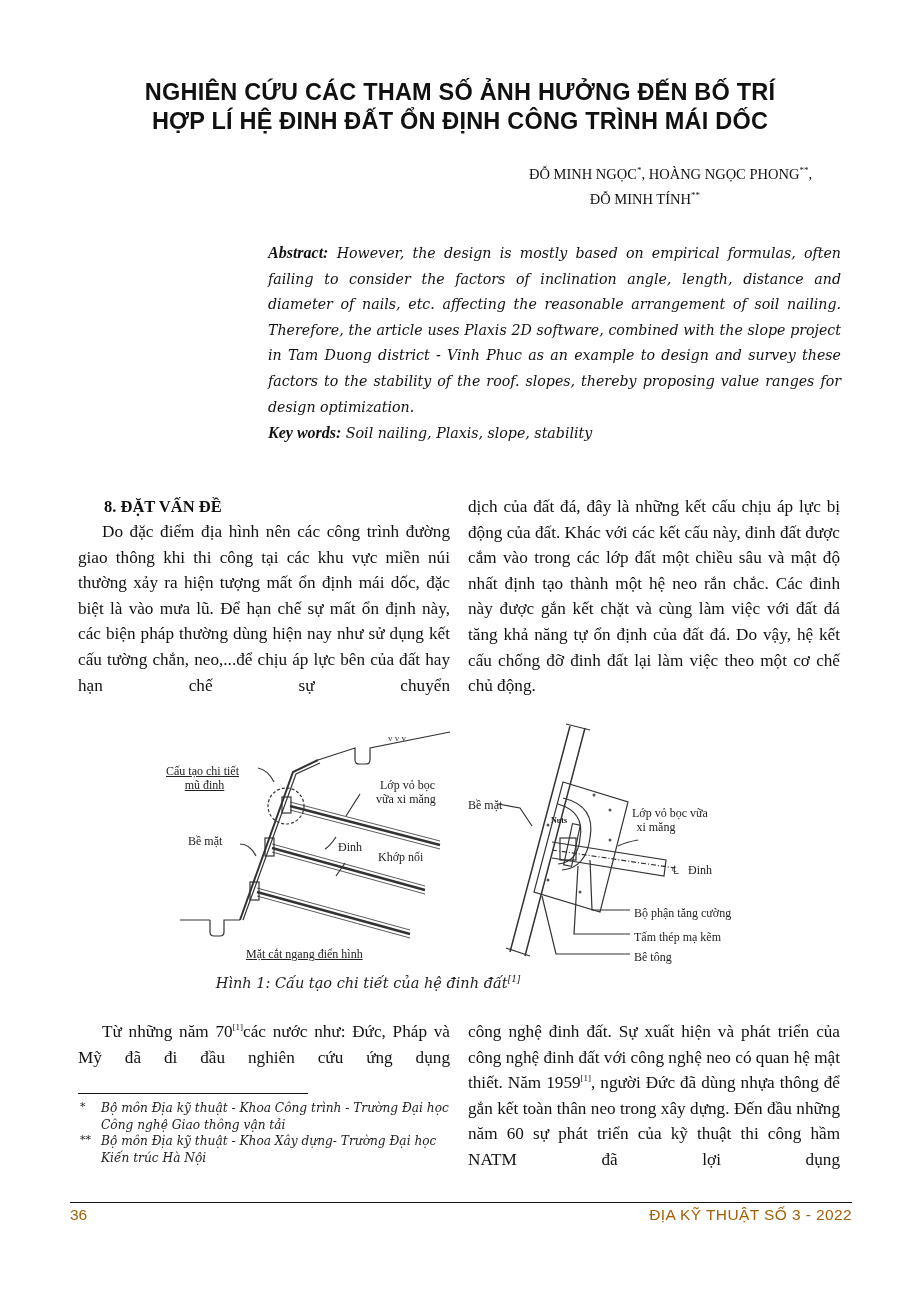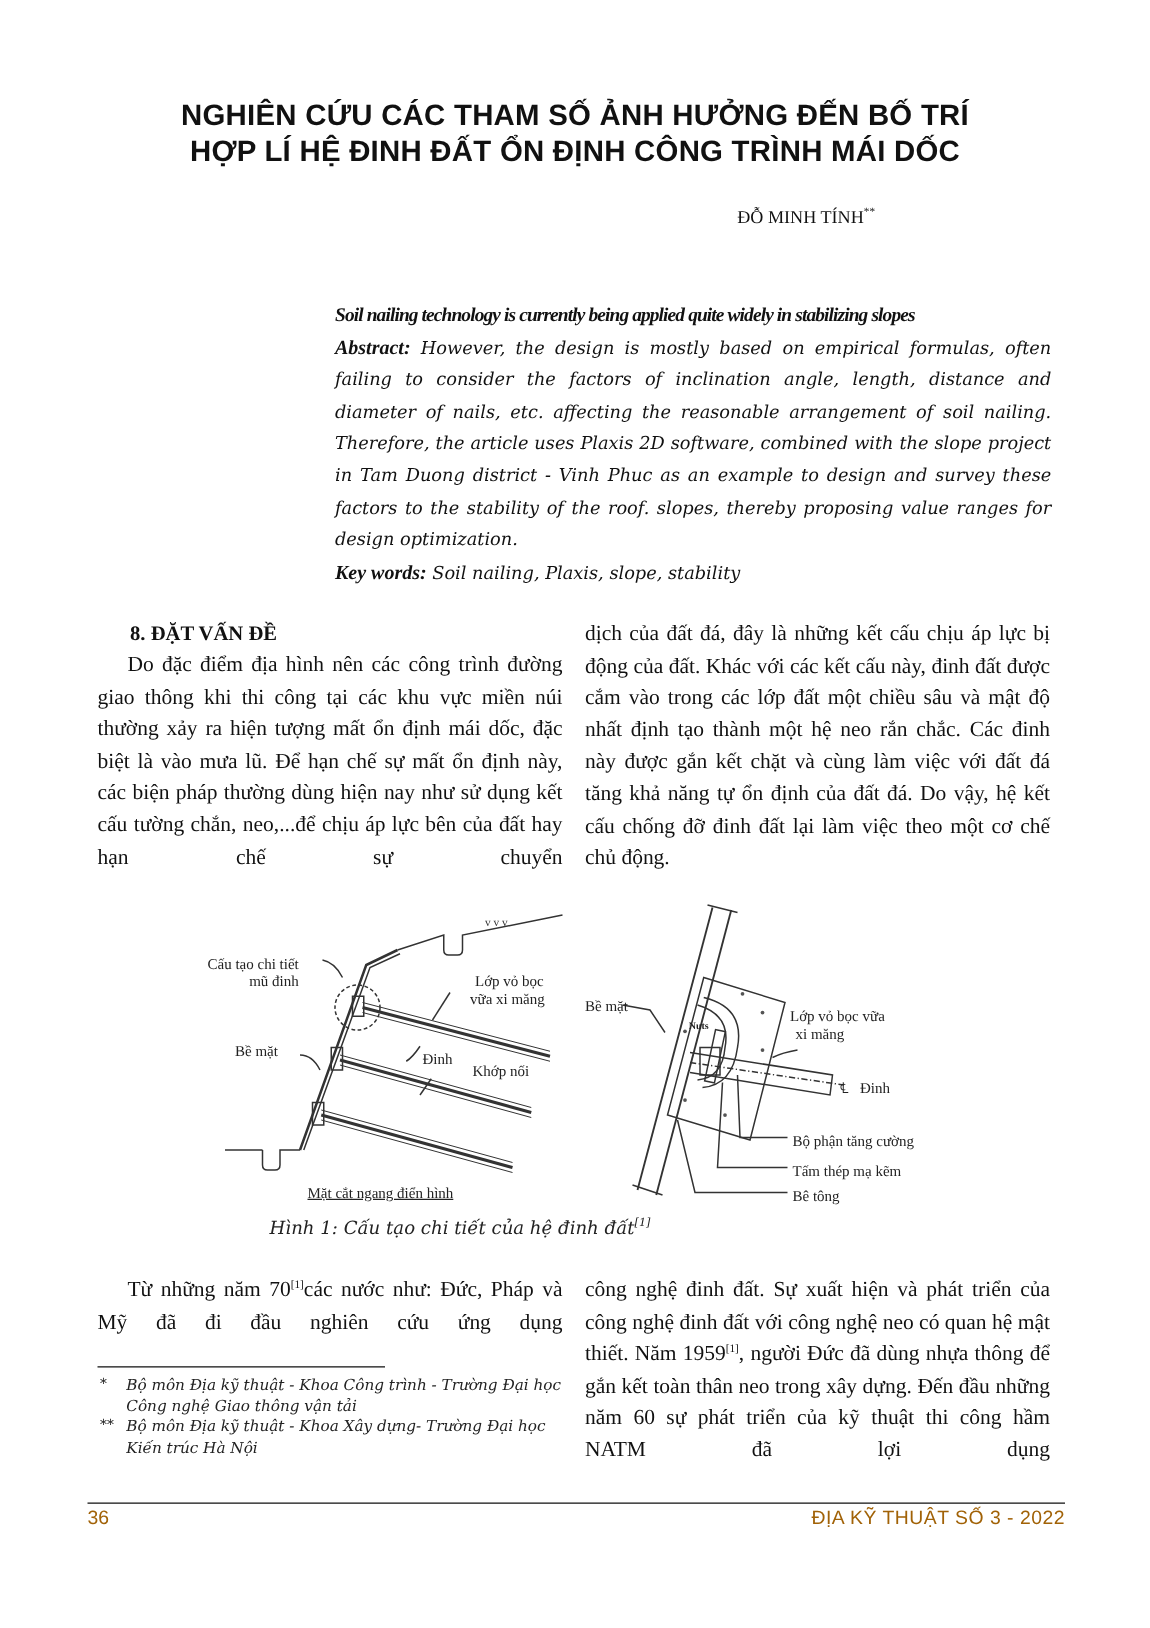--- a/index.html
+++ b/index.html
@@ -78,27 +78,29 @@
   </style>
 </head>
 <body>
 
 <div class="title">
   <div>NGHIÊN CỨU CÁC THAM SỐ ẢNH HƯỞNG ĐẾN BỐ TRÍ</div>
   <div>HỢP LÍ HỆ ĐINH ĐẤT ỔN ĐỊNH CÔNG TRÌNH MÁI DỐC</div>
 </div>
 
 <div class="authors">
+  <div class="l1">
+    <span>ĐỖ MINH NGỌC</span><sup>*</sup><span>, </span><span>HOÀNG NGỌC PHONG</span><sup>**</sup><span>,</span>
+  </div>
   <div class="l2">
     <span>ĐỖ MINH TÍNH</span><sup>**</sup>
   </div>
 </div>
 
 <div class="abstract">
-  <div class="lead">Soil nailing technology is currently being applied quite widely in stabilizing slopes</div>
   <div class="body"><span class="lbl">Abstract:</span><span> However, the design is mostly based on empirical formulas, often failing to consider the factors of inclination angle, length, distance and diameter of nails, etc. affecting the reasonable arrangement of soil nailing. Therefore, the article uses Plaxis 2D software, combined with the slope project in Tam Duong district - Vinh Phuc as an example to design and survey these factors to the stability of the roof. slopes, thereby proposing value ranges for design optimization.</span></div>
   <div><span class="lbl">Key words:</span><span class="kw"> Soil nailing, Plaxis, slope, stability</span></div>
 </div>
 
 <div class="col left" style="top: 494px;">
   <div class="section-heading">8. ĐẶT VẤN ĐỀ</div>
   <p style="text-align-last: justify;">Do đặc điểm địa hình nên các công trình đường giao thông khi thi công tại các khu vực miền núi thường xảy ra hiện tượng mất ổn định mái dốc, đặc biệt là vào mưa lũ. Để hạn chế sự mất ổn định này, các biện pháp thường dùng hiện nay như sử dụng kết cấu tường chắn, neo,...để chịu áp lực bên của đất hay hạn chế sự chuyển</p>
 </div>
 <div class="col right" style="top: 494px;">
   <p style="text-indent:0;">dịch của đất đá, đây là những kết cấu chịu áp lực bị động của đất. Khác với các kết cấu này, đinh đất được cắm vào trong các lớp đất một chiều sâu và mật độ nhất định tạo thành một hệ neo rắn chắc. Các đinh này được gắn kết chặt và cùng làm việc với đất đá tăng khả năng tự ổn định của đất đá. Do vậy, hệ kết cấu chống đỡ đinh đất lại làm việc theo một cơ chế chủ động.</p>
@@ -171,21 +173,21 @@
 
         <path d="M38 84 L60 88 L72 106"></path>
         <path d="M178 120 Q166 122 158 126"></path>
         <path d="M130 140 L132 190 L170 190"></path>
         <path d="M118 146 L114 214 L170 214"></path>
         <path d="M82 176 L96 234 L170 234"></path>
       </g>
     </g>
   </svg>
 
-  <div class="fig-label" style="left:16px; top:44px; text-align:right;">
+  <div class="fig-label" style="left:16px; top:44px; text-align:center;text-decoration:underline;">
     <div>Cấu tạo chi tiết</div>
     <div style="padding-left:4px;">mũ đinh</div>
   </div>
   <div class="fig-label" style="left:226px; top:58px; text-align:left;">
     <div style="padding-left:4px;">Lớp vỏ bọc</div>
     <div>vữa xi măng</div>
   </div>
   <div class="fig-label" style="left:38px; top:114px;">Bề mặt</div>
   <div class="fig-label" style="left:188px; top:120px;">Đinh</div>
   <div class="fig-label" style="left:228px; top:130px;">Khớp nối</div>

